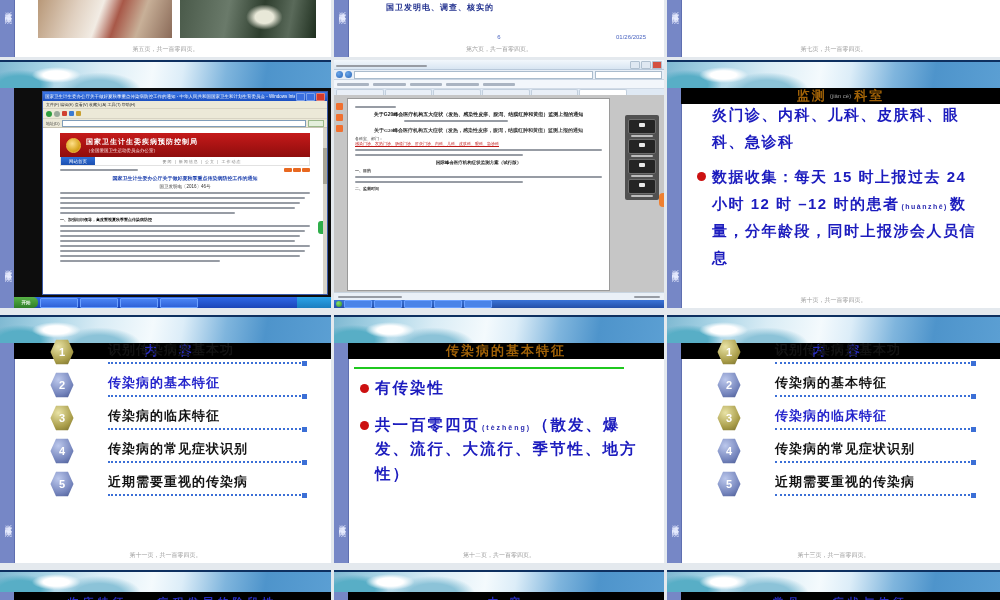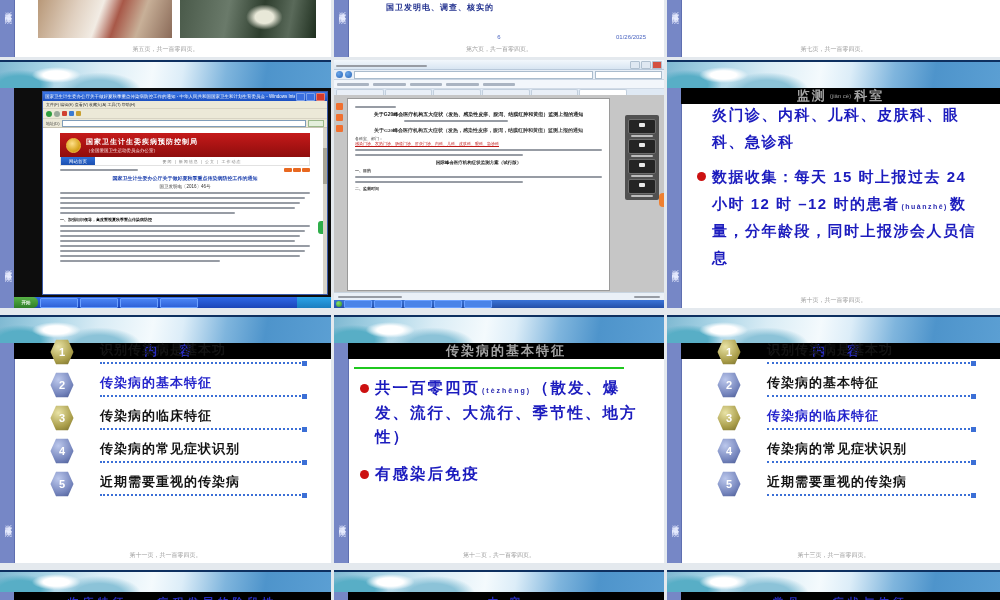--- a/index.html
+++ b/index.html
@@ -12,33 +12,33 @@
       radial-gradient(ellipse 34px 11px at 17% 50%, #ffffff 0 38%, rgba(255,255,255,0) 72%),
       radial-gradient(ellipse 46px 20px at 6% 88%, #58aec6 0 45%, rgba(88,174,198,0) 75%),
       radial-gradient(ellipse 60px 26px at 30% 110%, #8cc3d8 0 40%, rgba(140,195,216,0) 70%),
       linear-gradient(100deg,#7fb9d2 0%,#a9d4e6 14%,#d9ecf5 30%,#f4fafd 46%,#dcedf8 55%,#7fb5dd 68%,#4e94cb 80%,#5b9fd3 100%);}
   .banner.short{height:22px;}
   .strip{position:absolute;left:0;top:28px;bottom:0;width:14px;background:#7687c6;border-right:1px solid #5f6fb0;}
   .strip.full{top:0;}
   .strip span{position:absolute;left:3px;writing-mode:vertical-rl;font-size:7px;color:#e9edff;letter-spacing:1px;}
   .strip .atbottom{bottom:38px;} .strip .attop{top:6px;}
   .tbar{position:absolute;left:14px;right:0;top:28px;height:16px;background:#000;display:flex;align-items:center;justify-content:center;}
-  .t-red{color:#a3a3a3;font-weight:bold;font-size:13px;letter-spacing:2px;}
+  .t-red{color:#a16207;font-weight:bold;font-size:13px;letter-spacing:2px;}
   .t-blue{color:#2a2ec0;font-weight:bold;font-size:13px;letter-spacing:9px;}
   .t-pinyin{color:#9a9a9a;font-size:6px;margin:0 3px;}
   .caption{position:absolute;left:0;right:0;bottom:3px;text-align:center;font-size:6px;color:#9a9a9a;}
   
   .trow{display:flex;align-items:center;margin:7px 26px 0 50px;height:26px;}
   .trow.first{margin-top:24px;}
   .badge{width:24px;height:26px;flex:none;display:flex;align-items:center;justify-content:center;
     clip-path:polygon(25% 3%,75% 3%,98% 50%,75% 97%,25% 97%,2% 50%);
     color:#fff;font-weight:bold;font-size:11px;}
   .badge.gold{background:radial-gradient(circle at 35% 30%,#e9e3a6,#a89c48 60%,#6b6326);}
   .badge.slate{background:radial-gradient(circle at 35% 30%,#bcc8ec,#7484bc 60%,#3f4f88);}
-  .tl-wrap{flex:1;margin-left:26px;border-bottom:2px dotted #3b6fd6;position:relative;padding-bottom:3px;}
+  .tl-wrap{flex:1;margin-left:34px;border-bottom:2px dotted #3b6fd6;position:relative;padding-bottom:3px;}
   .tl-wrap::after{content:"";position:absolute;right:-2px;bottom:-4px;width:5px;height:5px;background:#3b6fd6;}
   .tlabel{font-size:13px;font-weight:bold;color:#141414;letter-spacing:1px;}
   .tlabel.hl{color:#2525cc;}
   
   .bl{display:flex;align-items:flex-start;font-weight:bold;color:#1c1cbe;}
   .dot{width:9px;height:9px;border-radius:50%;background:#cc1111;flex:none;margin-right:6px;}
   .s10 .bl{margin:8px 12px 0 30px;font-size:15px;letter-spacing:1.5px;line-height:1.8;}
   .s10 .dot{margin-top:9px;}
   .s12 .bl{margin:12px 12px 0 26px;font-size:15.5px;letter-spacing:2px;line-height:1.6;}
   .s12 .dot{margin-top:8px;}
@@ -388,25 +388,25 @@
   <div class="tbar">
       <span class="t-red">传染病的基本特征</span>
     </div>
   <div class="greenline"></div>
   <div class="bl" style="margin-top:24px;">
     <span class="dot"></span>
     <span>有病原体</span>
   </div>
   <div class="bl">
     <span class="dot"></span>
-    <span><span>共一百零四页</span><span class="pinyin">(tèzhēng)</span><span>（散发、爆发、流行、大流行、季节性、地方性）</span></span>
+    <span>有传染性</span>
   </div>
   <div class="bl">
     <span class="dot"></span>
-    <span>有感染后免疫</span>
+    <span><span>共一百零四页</span><span class="pinyin">(tèzhēng)</span><span>（散发、爆发、流行、大流行、季节性、地方性）</span></span>
   </div>
   <div class="caption">第十二页，共一百零四页。</div>
 </div>
 
 <div class="slide" style="left:667px;top:315px;width:333px;height:248px;">
   <div class="banner"></div>
   <div class="strip">
       <span class="atbottom">浙江省中医院</span>
     </div>
   <div class="tbar">

